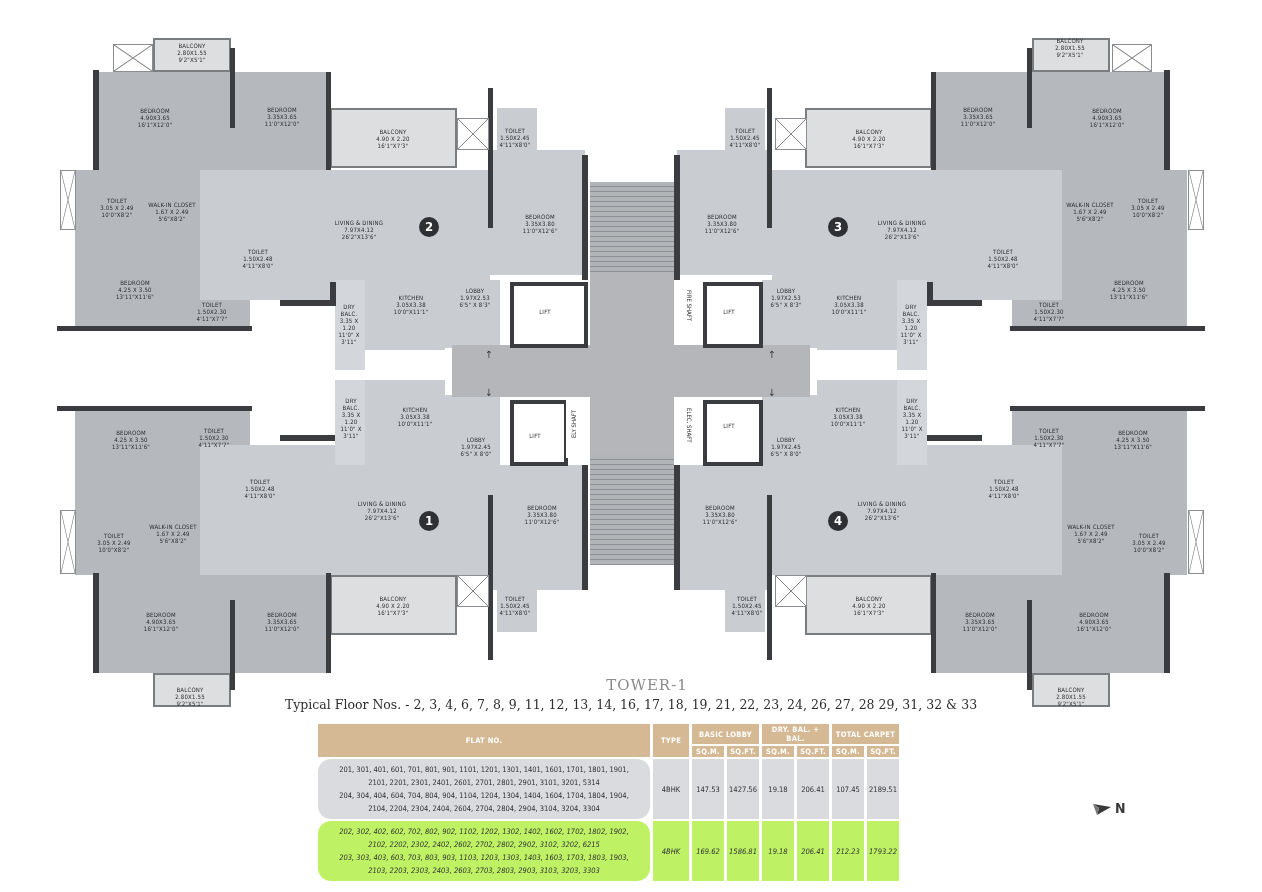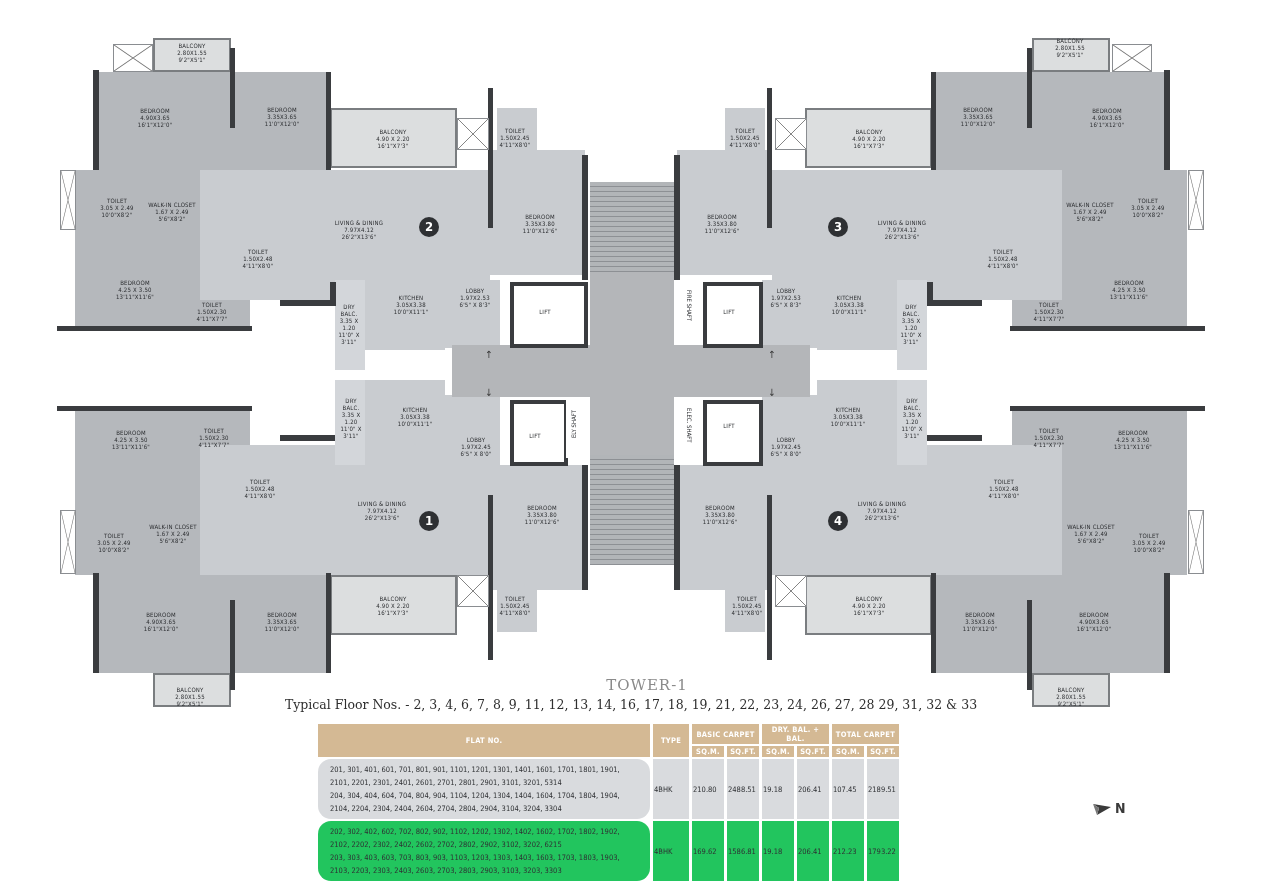--- a/index.html
+++ b/index.html
@@ -17,23 +17,23 @@
   .badge{position:absolute;width:20px;height:20px;border-radius:50%;background:#2e3033;color:#fff;font-weight:bold;font-size:13px;line-height:20px;text-align:center;transform:translate(-50%,-50%);}
   .stairs{position:absolute;background:repeating-linear-gradient(180deg,#b2b5b8 0 4px,#8d9094 4px 5px);}
   .corridor{position:absolute;background:#b4b6b9;}
   .xbox{position:absolute;border:1px solid #8a8d91;background:#fff;}
   .xbox svg{width:100%;height:100%;display:block;}
   .arrow{position:absolute;font-size:10px;color:#333;transform:translate(-50%,-50%);}
   .tower-title{position:absolute;left:16px;width:1262px;top:676px;text-align:center;font-family:"DejaVu Serif",serif;font-size:15px;color:#8a8a8a;letter-spacing:1px;}
   .floors{position:absolute;left:0;width:1262px;top:697px;text-align:center;font-family:"DejaVu Serif",serif;font-size:12.5px;color:#2e2e2e;}
   table.area{position:absolute;left:315px;top:722px;border-collapse:separate;border-spacing:3px 2px;font-size:7.5px;color:#2e3033;}
   table.area th{background:#d4b994;color:#fff;font-weight:bold;font-size:7.5px;letter-spacing:0.3px;}
-  table.area td{text-align:left;}
+  table.area td{text-align:center;}
   .row1 td{background:#d9dbde;}
-  .row2 td{background:#22c55e;}
+  .row2 td{background:#bef264;font-style:italic;}
   td.flats{text-align:center;padding:4px 12px;line-height:13px;font-size:7.5px;border-radius:13px;}
   .north{position:absolute;left:1093px;top:800px;display:flex;align-items:center;gap:4px;}
   .north .n{font-weight:bold;font-size:14px;color:#3a3a3a;}
 </style>
 </head>
 <body>
 
 <div class="plan">
 
   <div class="room dark" style="left:95px;top:72px;width:138px;height:98px;"></div>
@@ -527,21 +527,21 @@
 </div>
 
 <div class="tower-title">TOWER-1</div>
 <div class="floors">Typical Floor Nos. - 2, 3, 4, 6, 7, 8, 9, 11, 12, 13, 14, 16, 17, 18, 19, 21, 22, 23, 24, 26, 27, 28 29, 31, 32 &amp; 33</div>
 
 <table class="area">
   <thead>
     <tr>
       <th rowspan="2" style="width:330px;height:26px;">FLAT NO.</th>
       <th rowspan="2" style="width:34px;">TYPE</th>
-      <th colspan="2">BASIC CARPET</th>
+      <th colspan="2">BASIC LOBBY</th>
       <th colspan="2">DRY. BAL. + BAL.</th>
       <th colspan="2">TOTAL CARPET</th>
     </tr>
     <tr>
       <th style="width:30px;">SQ.M.</th>
       <th style="width:30px;">SQ.FT.</th>
       <th style="width:30px;">SQ.M.</th>
       <th style="width:30px;">SQ.FT.</th>
       <th style="width:30px;">SQ.M.</th>
       <th style="width:30px;">SQ.FT.</th>
@@ -549,22 +549,22 @@
   </thead>
   <tbody>
     <tr class="row1">
       <td class="flats">
         <div>201, 301, 401, 601, 701, 801, 901, 1101, 1201, 1301, 1401, 1601, 1701, 1801, 1901,</div>
         <div>2101, 2201, 2301, 2401, 2601, 2701, 2801, 2901, 3101, 3201, 5314</div>
         <div>204, 304, 404, 604, 704, 804, 904, 1104, 1204, 1304, 1404, 1604, 1704, 1804, 1904,</div>
         <div>2104, 2204, 2304, 2404, 2604, 2704, 2804, 2904, 3104, 3204, 3304</div>
       </td>
       <td>4BHK</td>
-      <td>210.80</td>
-      <td>2488.51</td>
+      <td>147.53</td>
+      <td>1427.56</td>
       <td>19.18</td>
       <td>206.41</td>
       <td>107.45</td>
       <td>2189.51</td>
     </tr>
     <tr class="row2">
       <td class="flats">
         <div>202, 302, 402, 602, 702, 802, 902, 1102, 1202, 1302, 1402, 1602, 1702, 1802, 1902,</div>
         <div>2102, 2202, 2302, 2402, 2602, 2702, 2802, 2902, 3102, 3202, 6215</div>
         <div>203, 303, 403, 603, 703, 803, 903, 1103, 1203, 1303, 1403, 1603, 1703, 1803, 1903,</div>

